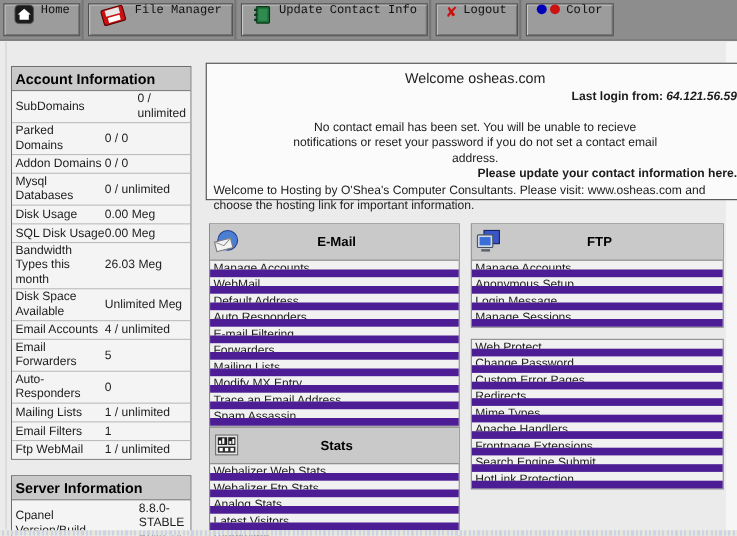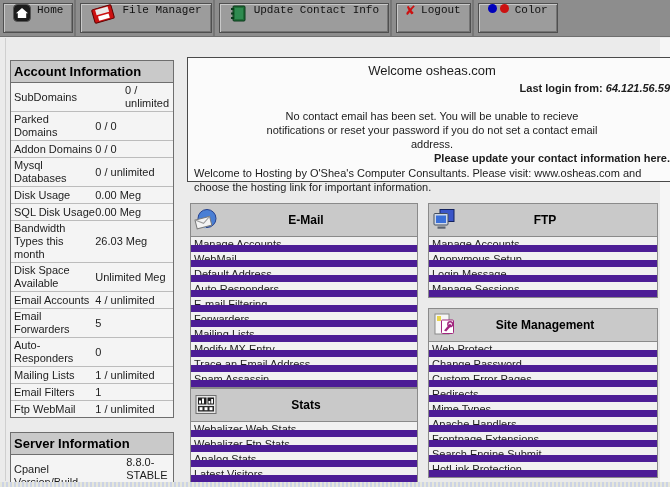--- a/index.html
+++ b/index.html
@@ -320,32 +320,20 @@
 
   <div class="item">Webalizer Web Stats</div>
       <div class="item">Webalizer Ftp Stats</div>
       <div class="item">Analog Stats</div>
       <div class="item">Latest Visitors</div>
       <div class="item">Bandwidth</div>
     </div>
 </div>
 
 <div class="panel panel-site">
-  <div class="panel-header">
-    <span class="panel-icon">
-      <svg width="26" height="26" viewBox="0 0 26 26">
-          <rect x="4" y="2" width="14" height="20" fill="#f6f6f6" stroke="#8a8a8a"></rect>
-          <rect x="6" y="4" width="4" height="5" fill="#e8d44c"></rect>
-          <rect x="10.5" y="8" width="12" height="13.5" rx="1" fill="#ffffff" stroke="#a1257d"></rect>
-          <path d="M13 18.5 L19 11.5 L20.5 13.5 L15.2 19.5 Z" fill="#a1257d"></path>
-          <circle cx="19.2" cy="12.2" r="2.4" fill="none" stroke="#a1257d" stroke-width="1.4"></circle>
-        </svg>
-    </span>
-    <span class="panel-title">Site Management</span>
-  </div>
   <div class="panel-items">
 
       <div class="item">Web Protect</div>
       <div class="item">Change Password</div>
       <div class="item">Custom Error Pages</div>
       <div class="item">Redirects</div>
       <div class="item">Mime Types</div>
       <div class="item">Apache Handlers</div>
       <div class="item">Frontpage Extensions</div>
       <div class="item">Search Engine Submit</div>

